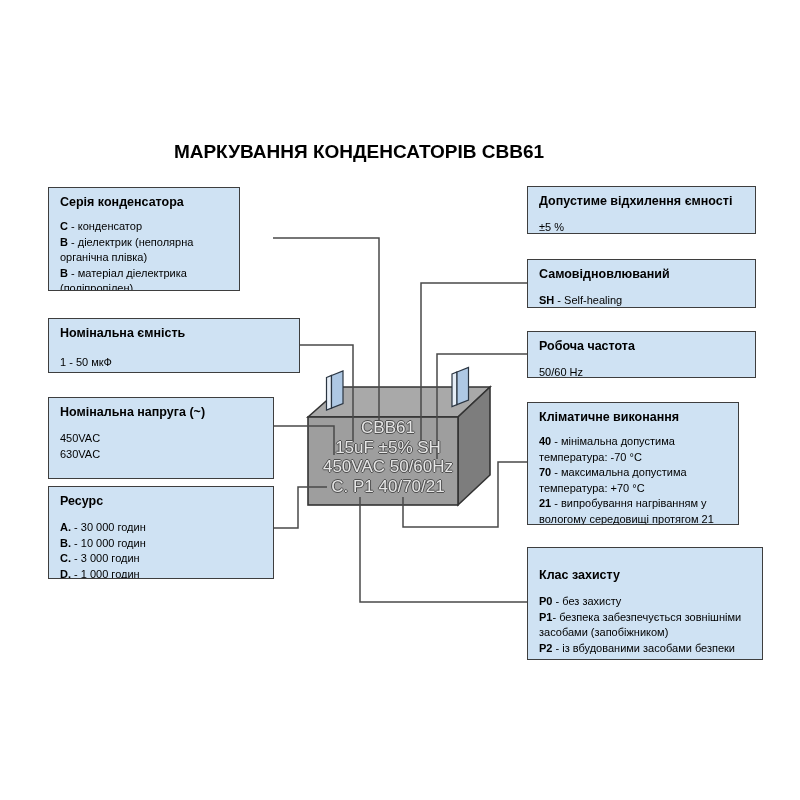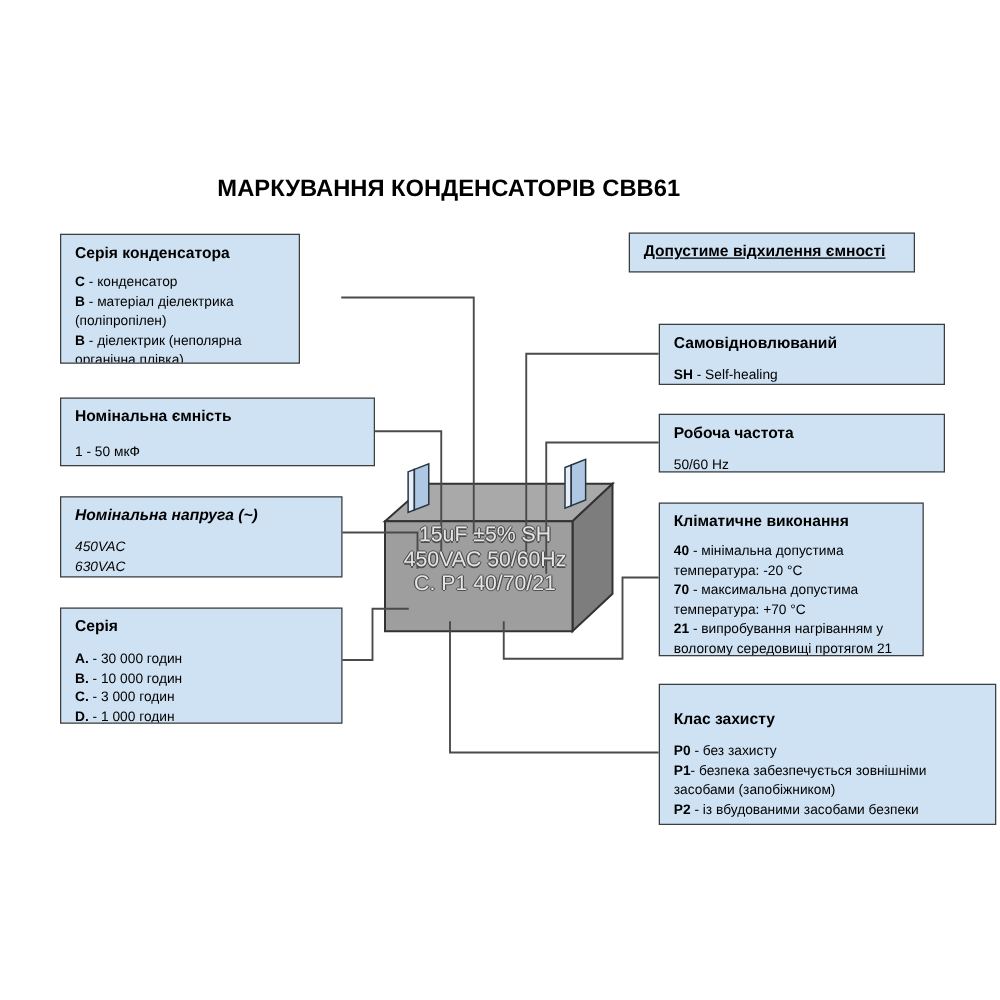--- a/index.html
+++ b/index.html
@@ -18,28 +18,28 @@
   
   .box{position:absolute;background:var(--box-fill);border:1.5px solid var(--box-border);
        box-sizing:border-box;padding:7px 11px;overflow:hidden;}
   .box-title{font-size:12.5px;font-weight:bold;line-height:15px;margin:0 0 11px 0;}
   .box-line{font-size:11px;line-height:15.5px;}
   .box-line .b{font-weight:bold;}
   .seriya   {left:48px; top:187px;width:192px;height:104px;}
   .seriya .box-title{margin-bottom:9px;}
   .yemnist  {left:48px; top:318px;width:252px;height:55px;}
   .yemnist .box-title{margin-bottom:14px;}
-  .napruga  {left:48px; top:397px;width:226px;height:65px;font-style:italic;}
+  .napruga  {left:48px; top:397px;width:226px;height:82px;}
   .resurs   {left:48px; top:486px;width:226px;height:93px;}
-  .dopustyme{left:503px;top:186px;width:229px;height:32px;text-decoration:underline;}
+  .dopustyme{left:527px;top:186px;width:229px;height:48px;}
   .samovidn {left:527px;top:259px;width:229px;height:49px;}
   .robocha  {left:527px;top:331px;width:229px;height:47px;}
   .klimat   {left:527px;top:402px;width:212px;height:123px;}
   .klimat .box-title{margin-bottom:9px;}
-  .klas     {left:527px;top:547px;width:270px;height:113px;padding-top:20px;}
+  .klas     {left:527px;top:547px;width:236px;height:113px;padding-top:20px;}
   
   .cap-text{position:absolute;left:314px;top:418px;width:148px;text-align:center;}
   .cap-line{font-size:17px;line-height:19.5px;white-space:nowrap;color:var(--cap-text);
             text-shadow:-1px 0 0 var(--cap-text-outline),1px 0 0 var(--cap-text-outline),
                         0 -1px 0 var(--cap-text-outline),0 1px 0 var(--cap-text-outline);}
 </style>
 </head>
 <body>
 
 <div class="stage">
@@ -69,39 +69,39 @@
     <polyline class="conn" points="527,354 437,354 437,459"></polyline>
     <polyline class="conn" points="527,462 498,462 498,527 403,527 403,497"></polyline>
     <polyline class="conn" points="527,602 360,602 360,497"></polyline>
   </svg>
 
   <div id="boxes">
       <div class="box seriya">
     <div class="box-title">Серія конденсатора</div>
     <div class="box-body">
           <div class="box-line"><span class="b">C</span><span> - конденсатор</span></div>
+          <div class="box-line"><span class="b">B</span><span> - діелектрик (неполярна органічна плівка)</span></div>
           <div class="box-line"><span class="b">B</span><span> - матеріал діелектрика (поліпропілен)</span></div>
-          <div class="box-line"><span class="b">B</span><span> - діелектрик (неполярна органічна плівка)</span></div>
         </div>
   </div>
       <div class="box yemnist">
     <div class="box-title">Номінальна ємність</div>
     <div class="box-body">
           <div class="box-line"><span>1 - 50 мкФ</span></div>
         </div>
   </div>
       <div class="box napruga">
     <div class="box-title">Номінальна напруга (~)</div>
     <div class="box-body">
           <div class="box-line"><span>450VAC</span></div>
           <div class="box-line"><span>630VAC</span></div>
         </div>
   </div>
       <div class="box resurs">
-    <div class="box-title">Серія</div>
+    <div class="box-title">Ресурс</div>
     <div class="box-body">
           <div class="box-line"><span class="b">A.</span><span> - 30 000 годин</span></div>
           <div class="box-line"><span class="b">B.</span><span> - 10 000 годин</span></div>
           <div class="box-line"><span class="b">C.</span><span> - 3 000 годин</span></div>
           <div class="box-line"><span class="b">D.</span><span> - 1 000 годин</span></div>
         </div>
   </div>
       <div class="box dopustyme">
     <div class="box-title">Допустиме відхилення ємності</div>
     <div class="box-body">
@@ -116,34 +116,35 @@
   </div>
       <div class="box robocha">
     <div class="box-title">Робоча частота</div>
     <div class="box-body">
           <div class="box-line"><span>50/60 Hz</span></div>
         </div>
   </div>
       <div class="box klimat">
     <div class="box-title">Кліматичне виконання</div>
     <div class="box-body">
-          <div class="box-line"><span class="b">40</span><span> - мінімальна допустима температура: -20 °C</span></div>
+          <div class="box-line"><span class="b">40</span><span> - мінімальна допустима температура: -70 °C</span></div>
           <div class="box-line"><span class="b">70</span><span> - максимальна допустима температура: +70 °C</span></div>
           <div class="box-line"><span class="b">21</span><span> - випробування нагріванням у вологому середовищі протягом 21 дня</span></div>
         </div>
   </div>
       <div class="box klas">
     <div class="box-title">Клас захисту</div>
     <div class="box-body">
           <div class="box-line"><span class="b">P0</span><span> - без захисту</span></div>
           <div class="box-line"><span class="b">P1</span><span>- безпека забезпечується зовнішніми засобами (запобіжником)</span></div>
           <div class="box-line"><span class="b">P2</span><span> - із вбудованими засобами безпеки</span></div>
         </div>
   </div>
     </div>
 
   <div class="cap-text">
+    <div class="cap-line">CBB61</div>
     <div class="cap-line">15uF ±5% SH</div>
     <div class="cap-line">450VAC 50/60Hz</div>
     <div class="cap-line">C. P1 40/70/21</div>
   </div>
 
 </div>
 
 </body></html>

